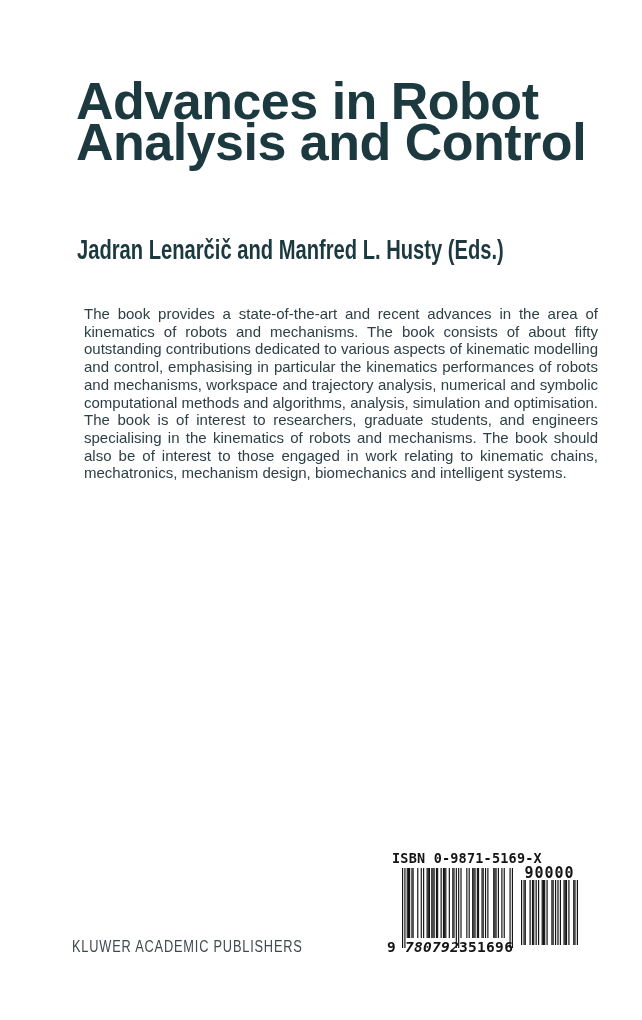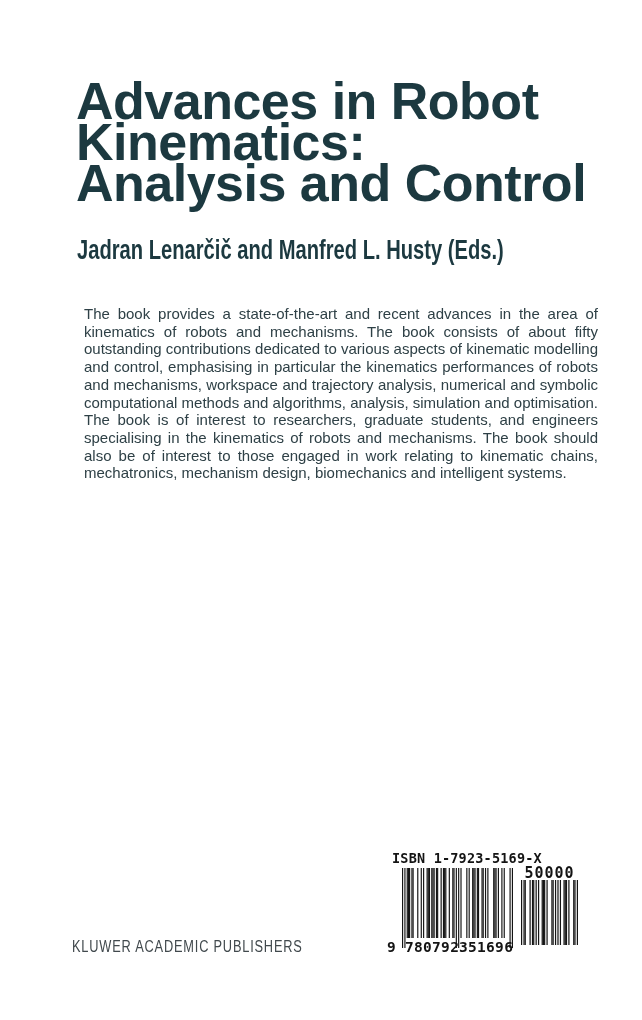--- a/index.html
+++ b/index.html
@@ -50,45 +50,44 @@
     text-align:center; font-size:15px; letter-spacing:1px;
   }
   #ean13-svg { position:absolute; left:402px; top:868px; width:111px; height:80px; }
   #addon-svg { position:absolute; left:521px; top:880px; width:57px; height:65px; }
   .digit-first {
     position:absolute; left:387px; top:939px;
     font-size:14.5px;
   }
   .digits-left {
     position:absolute; left:405px; top:939px; width:50px;
-    text-align:left; font-size:14.5px; letter-spacing:0.3px;
+    text-align:left; font-size:14.5px; letter-spacing:0.3px;font-style:italic;
   }
   .digits-right {
     position:absolute; left:459px; top:939px; width:50px;
     text-align:left; font-size:14.5px; letter-spacing:0.3px;
   }
 </style>
 </head>
 <body>
 
 <div class="page">
 
   <h1 class="title">
     <span class="line">Advances in Robot</span>
-    <span class="line">Kinematics:</span>
     <span class="line">Analysis and Control</span>
   </h1>
 
   <div class="authors">Jadran Lenarčič and Manfred L. Husty (Eds.)</div>
 
   <p class="blurb">The book provides a state-of-the-art and recent advances in the area of kinematics of robots and mechanisms. The book consists of about fifty outstanding contributions dedicated to various aspects of kinematic modelling and control, emphasising in particular the kinematics performances of robots and mechanisms, workspace and trajectory analysis, numerical and symbolic computational methods and algorithms, analysis, simulation and optimisation. The book is of interest to researchers, graduate students, and engineers specialising in the kinematics of robots and mechanisms. The book should also be of interest to those engaged in work relating to kinematic chains, mechatronics, mechanism design, biomechanics and intelligent systems.</p>
 
   <div>
-    <div class="mono isbn-label">ISBN 1-7923-5169-X</div>
-    <div class="mono addon-label">50000</div>
+    <div class="mono isbn-label">ISBN 0-9871-5169-X</div>
+    <div class="mono addon-label">90000</div>
     <svg id="ean13-svg" preserveAspectRatio="none" xmlns="http://www.w3.org/2000/svg" viewBox="0 0 95 80">
         <rect x="0" y="0" width="1" height="80" fill="#141414"></rect>
         <rect x="2" y="0" width="1" height="80" fill="#141414"></rect>
         <rect x="4" y="0" width="1" height="70" fill="#141414"></rect>
         <rect x="5" y="0" width="1" height="70" fill="#141414"></rect>
         <rect x="6" y="0" width="1" height="70" fill="#141414"></rect>
         <rect x="8" y="0" width="1" height="70" fill="#141414"></rect>
         <rect x="9" y="0" width="1" height="70" fill="#141414"></rect>
         <rect x="13" y="0" width="1" height="70" fill="#141414"></rect>
         <rect x="16" y="0" width="1" height="70" fill="#141414"></rect>

